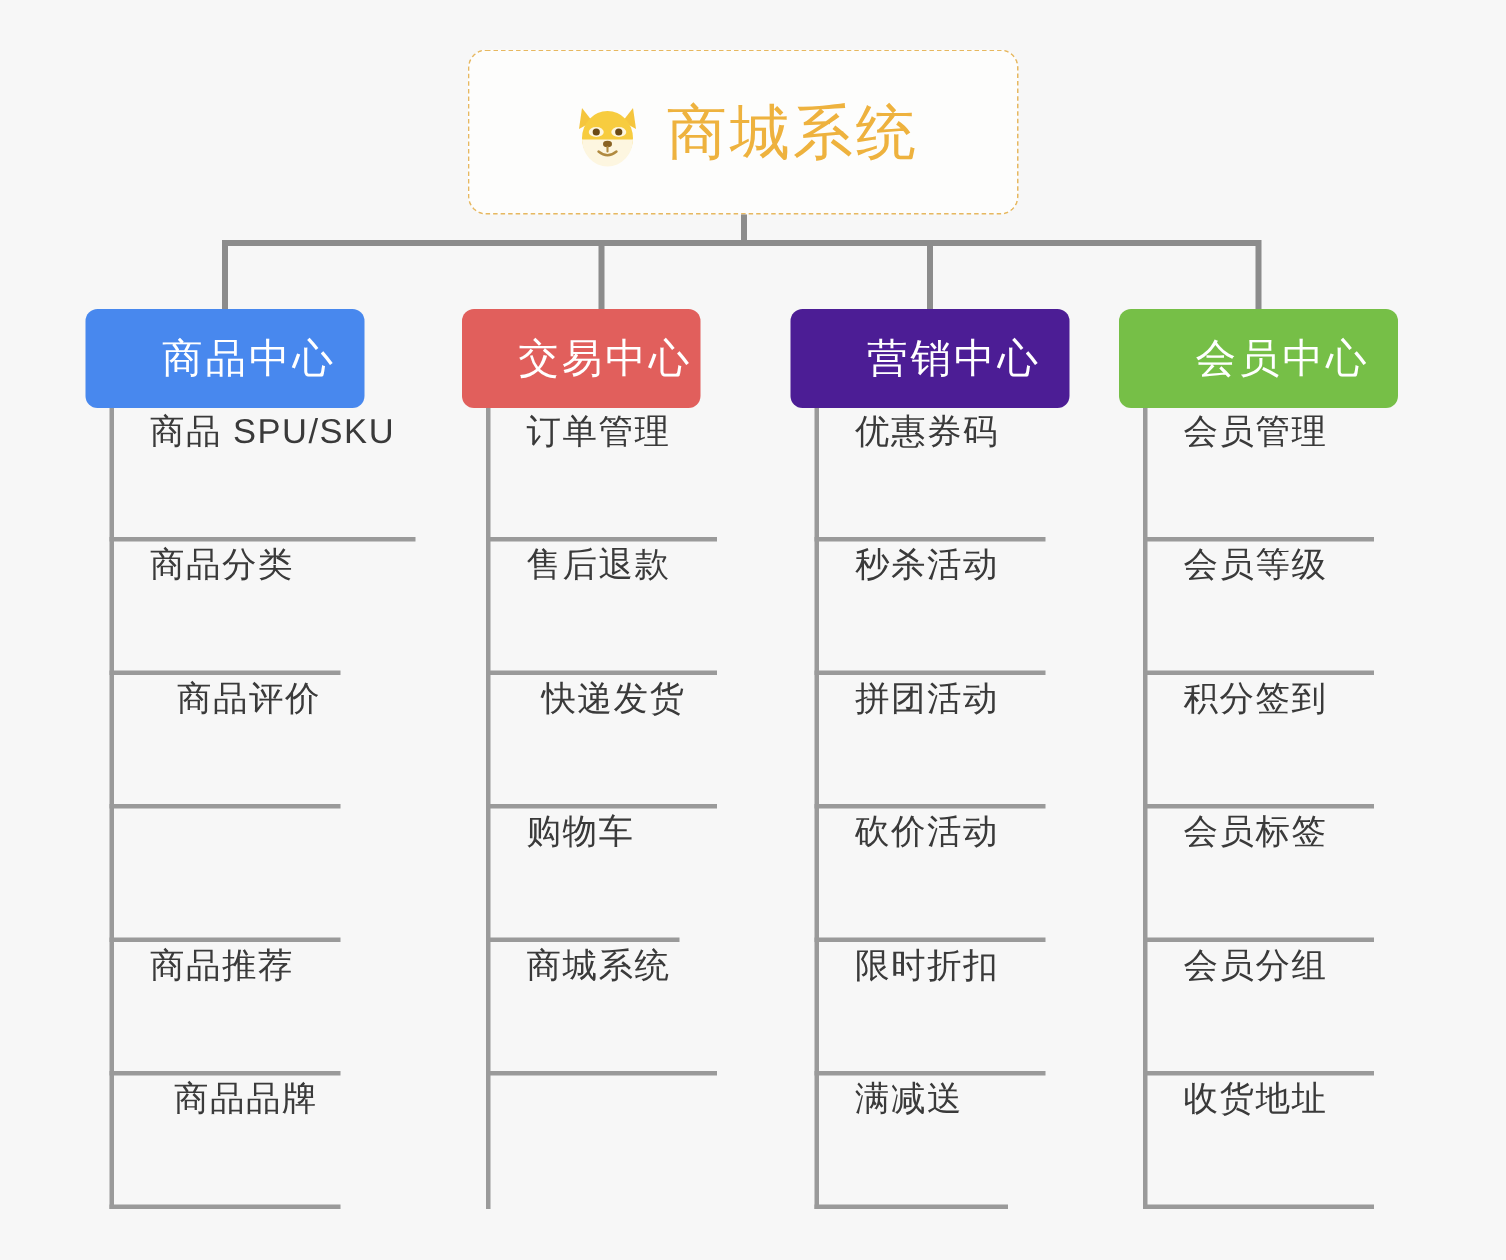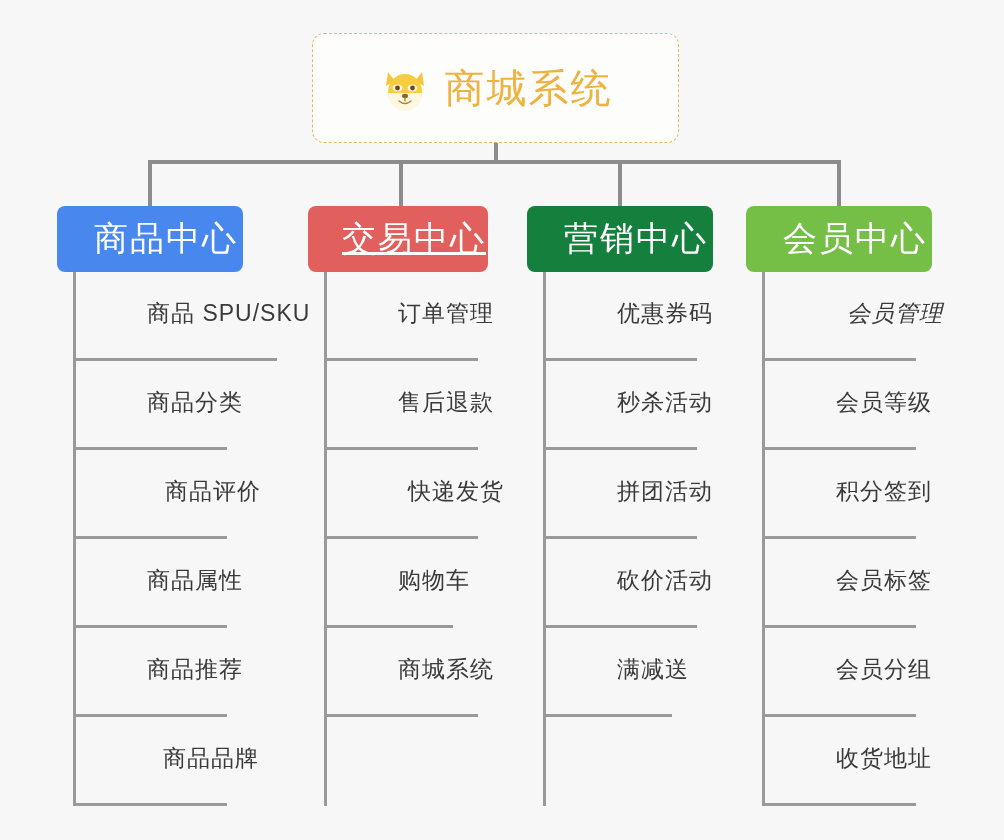--- a/index.html
+++ b/index.html
@@ -65,41 +65,40 @@
   
   .column { position: absolute; top: 206px; }
 
   .cat-box {
     height: 66px;
     border-radius: 8px;
     display: flex;
     align-items: center;
     justify-content: center;
     color: #ffffff;
-    font-size: 34px;
+    font-size: 27px;
     letter-spacing: 2px;
     white-space: nowrap;
     padding-left: 32px;
   }
 
   .spine {
     position: absolute;
     top: 66px;
     width: 3px;
     background: #9a9a9a;
   }
 
   .leaf-list { position: absolute; top: 66px; left: 0; }
 
   .leaf {
     position: relative;
     height: 89px;
     display: flex;
-    align-items: center;
-    padding-left: 47px;
+    align-items: flex-start;
   }
   .leaf-label {
     font-size: 23px;
     color: #3a3a3a;
     white-space: nowrap;
     padding-bottom: 6px;
     letter-spacing: 1px;
   }
   .leaf-underline {
     position: absolute;
@@ -153,35 +152,34 @@
           </div>
           <div class="leaf">
             <span class="leaf-label" style="margin-left: 27px;">商品分类</span>
             <div class="leaf-underline" style="width: 154px;"></div>
           </div>
           <div class="leaf">
             <span class="leaf-label" style="margin-left: 45px;">商品评价</span>
             <div class="leaf-underline" style="width: 154px;"></div>
           </div>
           <div class="leaf">
-            <span class="leaf-label" style="margin-left: 27px;">商品属性</span>
             <div class="leaf-underline" style="width: 154px;"></div>
           </div>
           <div class="leaf">
             <span class="leaf-label" style="margin-left: 27px;">商品推荐</span>
             <div class="leaf-underline" style="width: 154px;"></div>
           </div>
           <div class="leaf">
             <span class="leaf-label" style="margin-left: 43px;">商品品牌</span>
             <div class="leaf-underline" style="width: 154px;"></div>
           </div>
         </div>
       </div>
       <div class="column" style="left: 308px; width: 186px;">
-        <div class="cat-box" style="background: rgb(225, 95, 92); width: 180px; text-decoration: underline;">交易中心</div>
+        <div class="cat-box" style="background: rgb(225, 95, 92); width: 159px;">交易中心</div>
         <div class="spine" style="left: 16px; height: 534px;"></div>
         <div class="leaf-list" style="left: 16px;">
           <div class="leaf">
             <span class="leaf-label" style="margin-left: 27px;">订单管理</span>
             <div class="leaf-underline" style="width: 154px;"></div>
           </div>
           <div class="leaf">
             <span class="leaf-label" style="margin-left: 27px;">售后退款</span>
             <div class="leaf-underline" style="width: 154px;"></div>
           </div>
@@ -193,51 +191,55 @@
             <span class="leaf-label" style="margin-left: 27px;">购物车</span>
             <div class="leaf-underline" style="width: 129px;"></div>
           </div>
           <div class="leaf">
             <span class="leaf-label" style="margin-left: 27px;">商城系统</span>
             <div class="leaf-underline" style="width: 154px;"></div>
           </div>
         </div>
       </div>
       <div class="column" style="left: 527px; width: 186px;">
-        <div class="cat-box" style="background: #15803d; width: 186px;">营销中心</div>
+        <div class="cat-box" style="background: #4c1d95; width: 186px;">营销中心</div>
         <div class="spine" style="left: 16px; height: 534px;"></div>
         <div class="leaf-list" style="left: 16px;">
           <div class="leaf">
             <span class="leaf-label" style="margin-left: 27px;">优惠券码</span>
             <div class="leaf-underline" style="width: 154px;"></div>
           </div>
           <div class="leaf">
             <span class="leaf-label" style="margin-left: 27px;">秒杀活动</span>
             <div class="leaf-underline" style="width: 154px;"></div>
           </div>
           <div class="leaf">
             <span class="leaf-label" style="margin-left: 27px;">拼团活动</span>
             <div class="leaf-underline" style="width: 154px;"></div>
           </div>
           <div class="leaf">
             <span class="leaf-label" style="margin-left: 27px;">砍价活动</span>
+            <div class="leaf-underline" style="width: 154px;"></div>
+          </div>
+          <div class="leaf">
+            <span class="leaf-label" style="margin-left: 27px;">限时折扣</span>
             <div class="leaf-underline" style="width: 154px;"></div>
           </div>
           <div class="leaf">
             <span class="leaf-label" style="margin-left: 27px;">满减送</span>
             <div class="leaf-underline" style="width: 129px;"></div>
           </div>
         </div>
       </div>
       <div class="column" style="left: 746px; width: 158px;">
         <div class="cat-box" style="background: rgb(118, 191, 71); width: 186px;">会员中心</div>
         <div class="spine" style="left: 16px; height: 534px;"></div>
         <div class="leaf-list" style="left: 16px;">
           <div class="leaf">
-            <span class="leaf-label" style="margin-left: 38px; font-style: italic;">会员管理</span>
+            <span class="leaf-label" style="margin-left: 27px;">会员管理</span>
             <div class="leaf-underline" style="width: 154px;"></div>
           </div>
           <div class="leaf">
             <span class="leaf-label" style="margin-left: 27px;">会员等级</span>
             <div class="leaf-underline" style="width: 154px;"></div>
           </div>
           <div class="leaf">
             <span class="leaf-label" style="margin-left: 27px;">积分签到</span>
             <div class="leaf-underline" style="width: 154px;"></div>
           </div>

